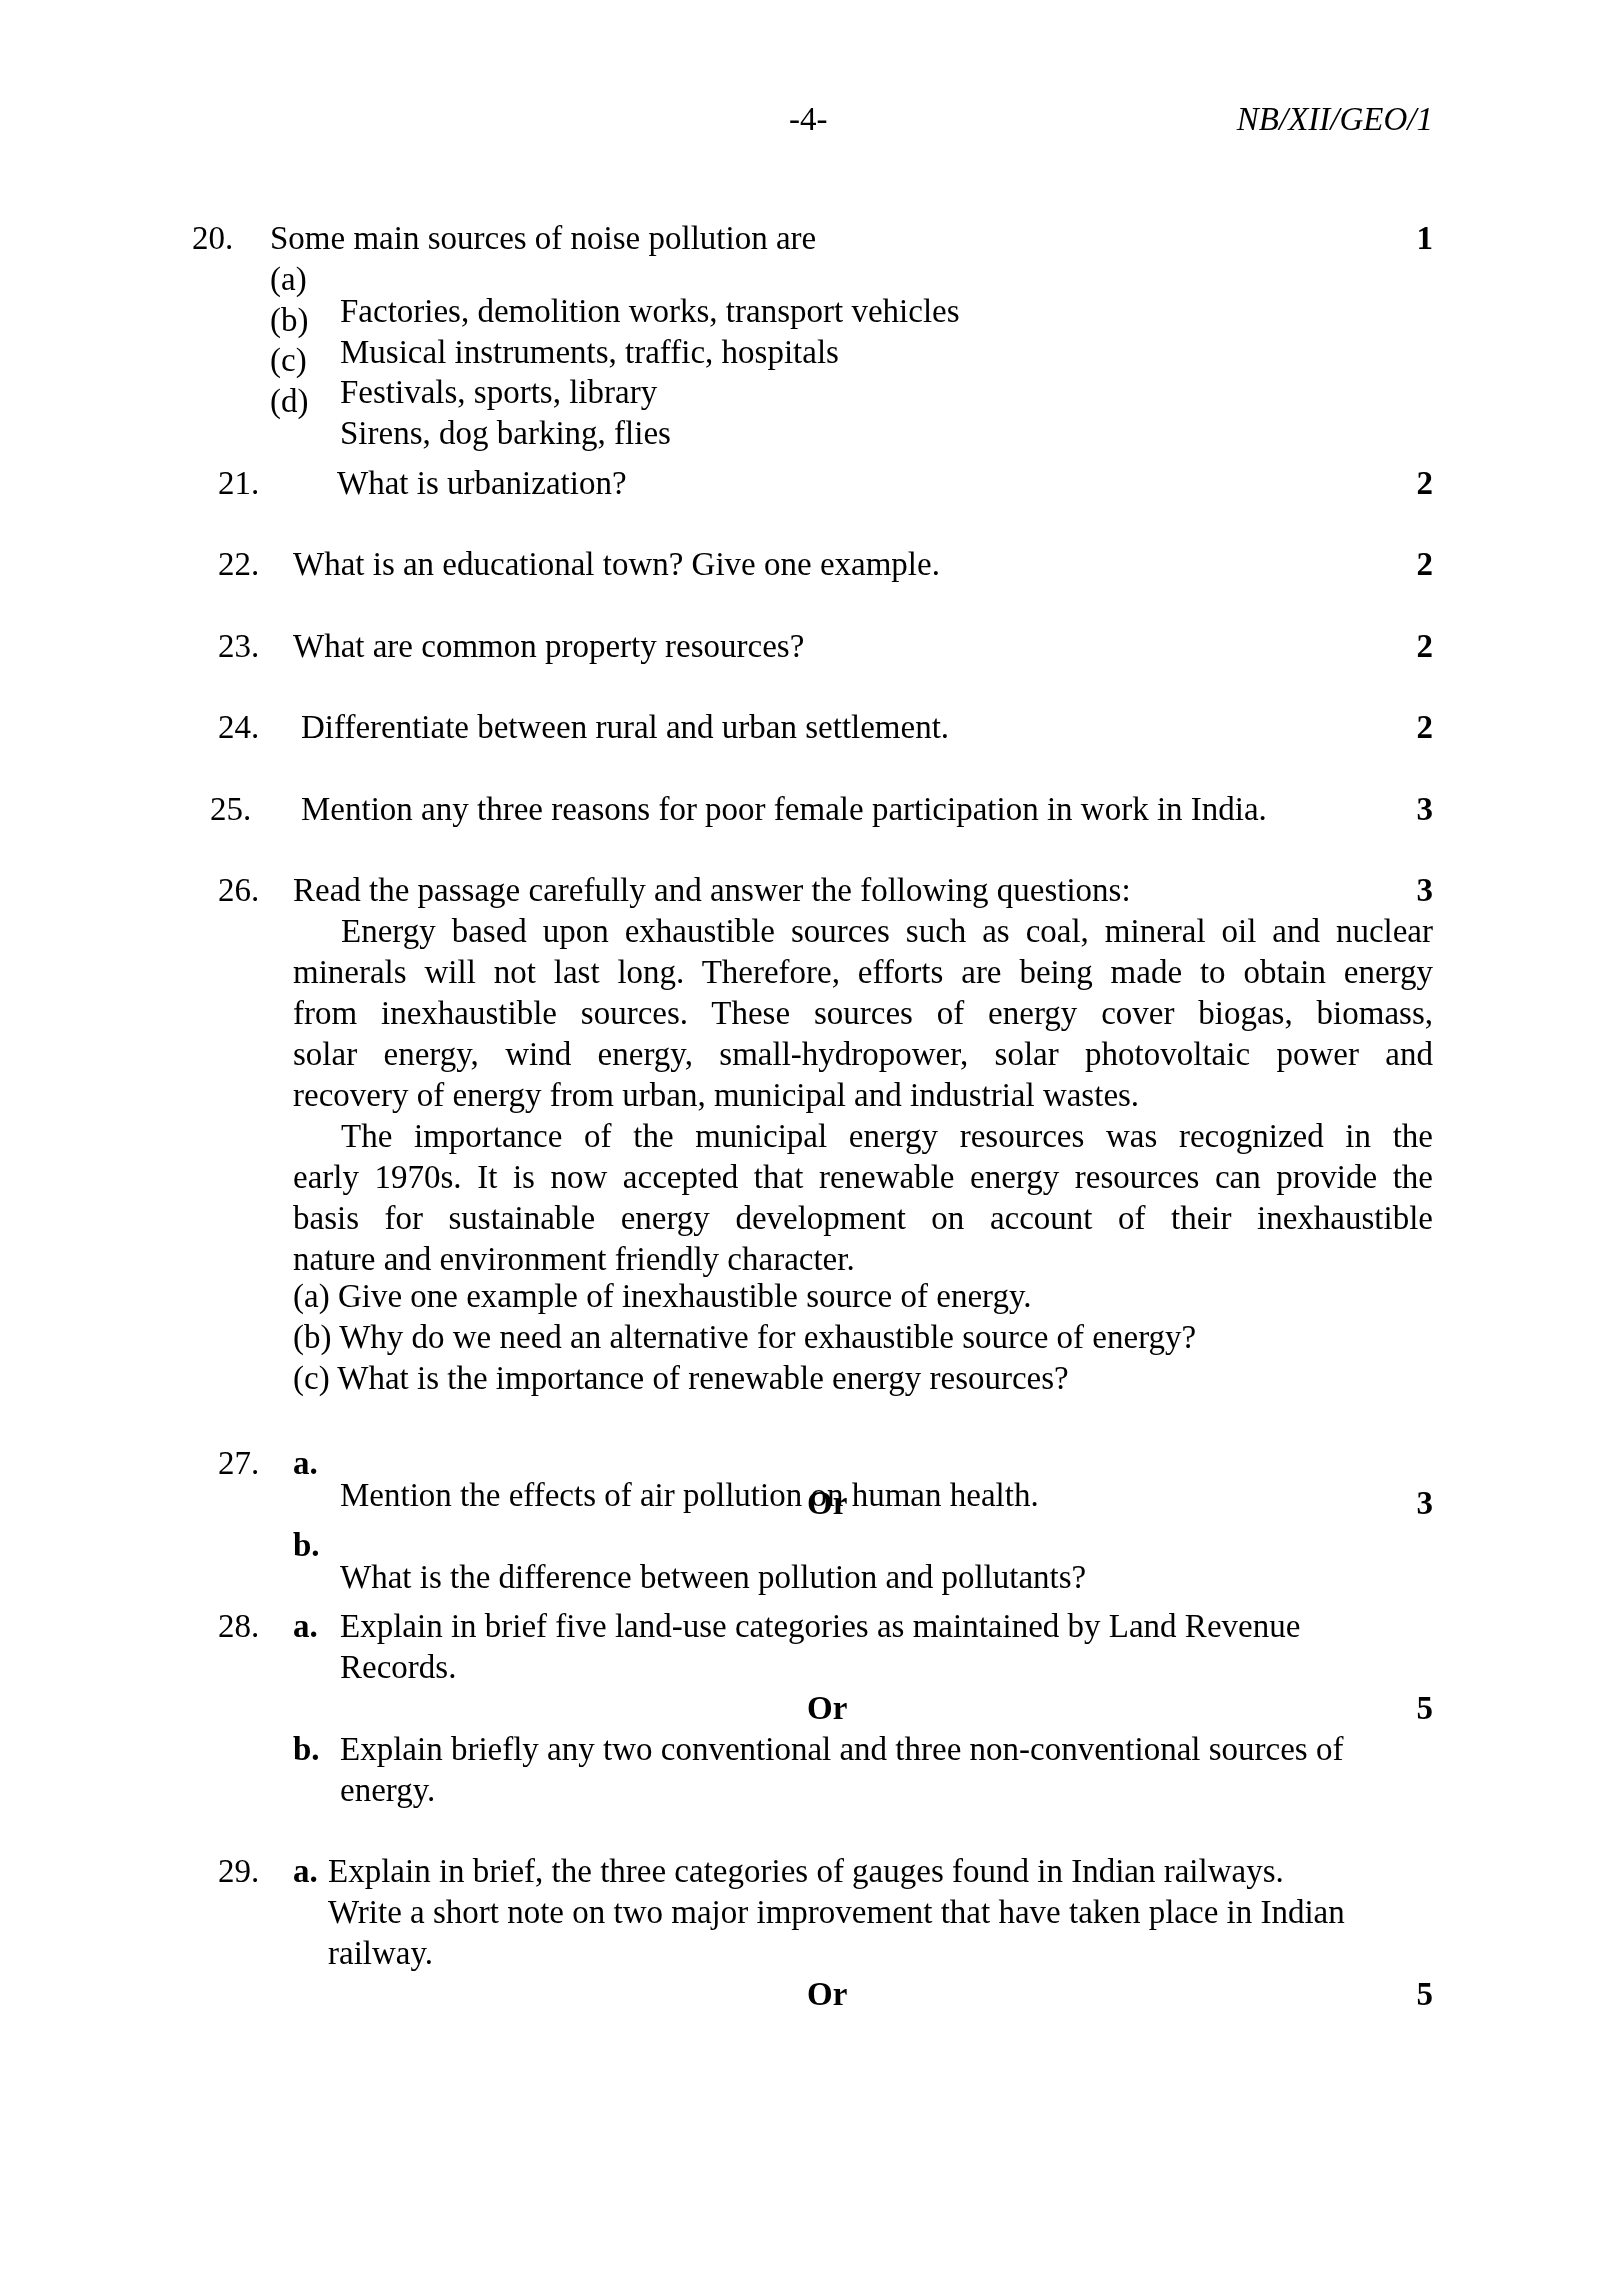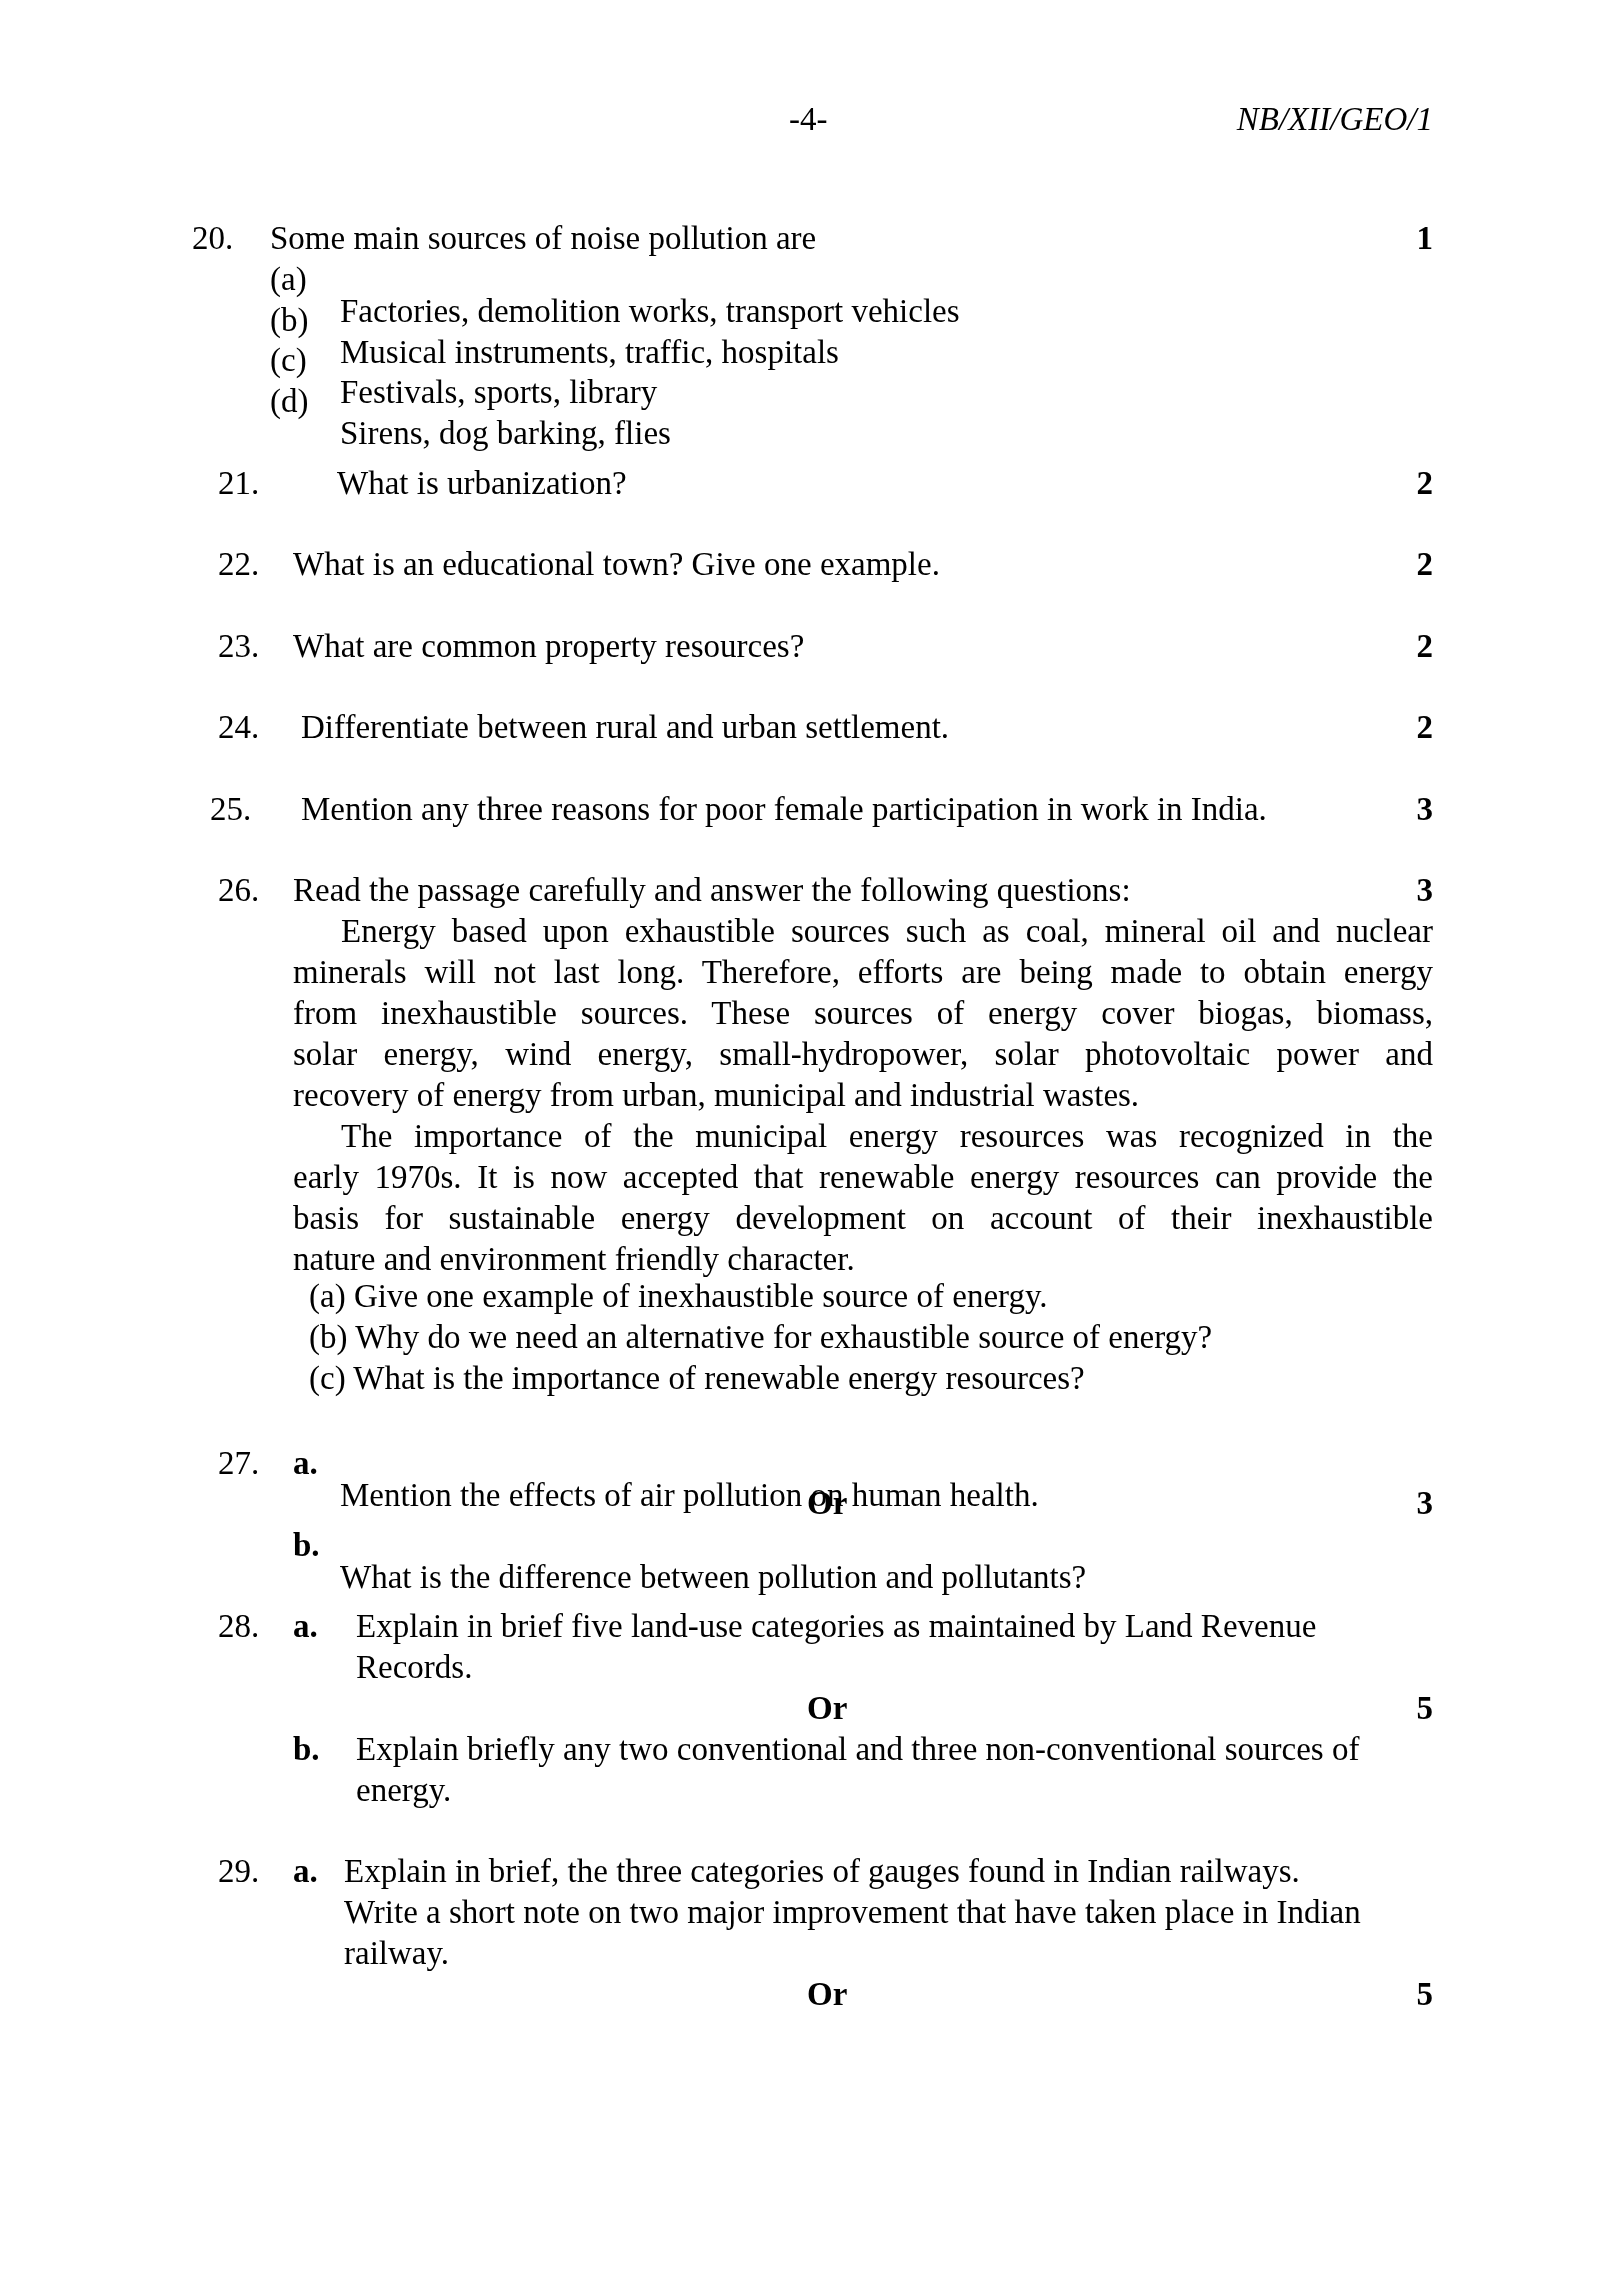--- a/index.html
+++ b/index.html
@@ -19,21 +19,21 @@
   .para {
     position: absolute; left: 293px; width: 1140px;
     text-align: justify; text-align-last: left; white-space: normal;
   }
   .para .line { display: block; text-align: justify; text-align-last: justify; height: 41px; }
   .para .line.last { text-align-last: left; }
   .indent { padding-left: 48px; }
   .or { position: absolute; font-weight: bold; left: 807px; }
   .sub-label { position: absolute; font-weight: bold; }
   .sub-text { position: absolute; white-space: nowrap; margin-top: 32px; }
-  .sub-wrap { position: absolute; width: 1093px; margin-left: 16px; }
+  .sub-wrap { position: absolute; width: 1093px; }
   .sub-wrap .line { display: block; height: 41px; white-space: nowrap; }
 </style>
 </head>
 <body>
 
 <div class="abs hdr-page">-4-</div>
 <div class="abs hdr-code">NB/XII/GEO/1</div>
 
 <div>
   <div class="qnum" style="left:192px;top:218px;">20.</div>

